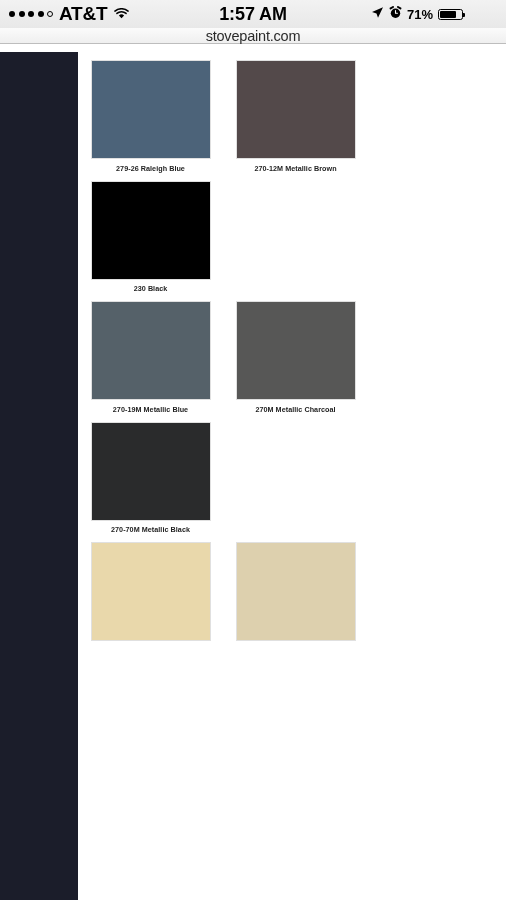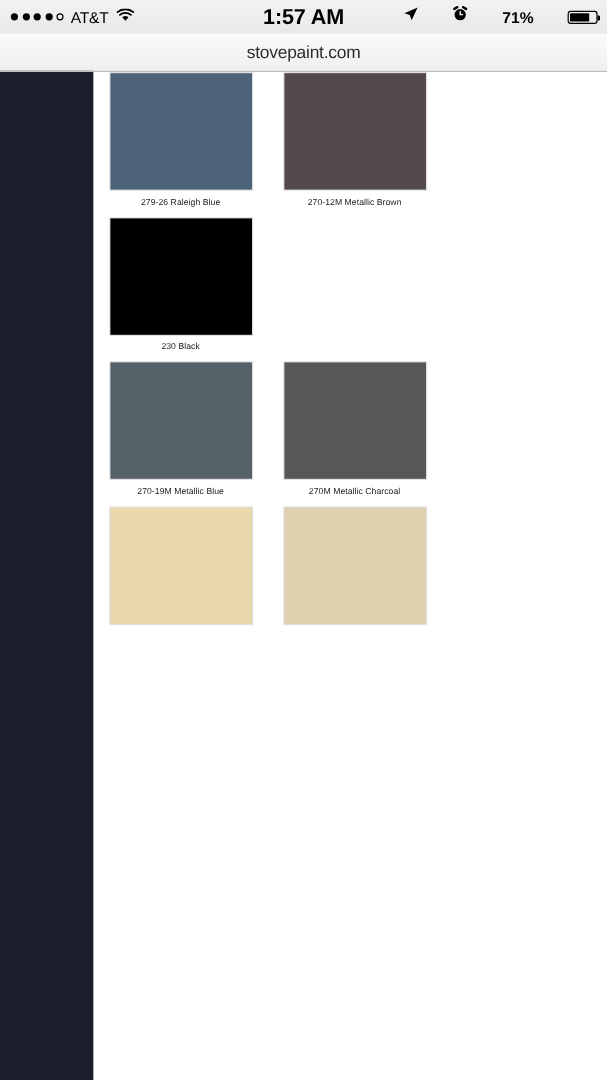--- a/index.html
+++ b/index.html
@@ -14,53 +14,53 @@
   
   .statusbar {
     position:absolute; top:0; left:0; width:506px; height:28px;
     background:linear-gradient(to bottom,#f2f2f2,#e8e8e8);
     display:flex; align-items:center; z-index:30;
   }
   .sb-left { display:flex; align-items:center; gap:4px; padding-left:9px; width:170px; }
   .dots { display:flex; align-items:center; gap:3.5px; }
   .dot { width:6px; height:6px; border-radius:50%; background:#000; }
   .dot.hollow { background:transparent; border:1.2px solid #000; width:6px; height:6px; }
-  .carrier { font-size:13px; font-weight:400; color:#000; letter-spacing:-0.2px; margin-left:2px; }
+  .carrier { font-size:19px; font-weight:700; color:#000; letter-spacing:-0.2px; margin-left:2px; }
   .wifi { margin-left:3px; display:inline-block; }
   .sb-center { flex:1; text-align:center; font-size:18px; font-weight:600; color:#000; letter-spacing:-0.1px; }
-  .sb-right { width:170px; display:flex; align-items:center; justify-content:space-between; gap:5px; padding-right:8px; }
+  .sb-right { width:170px; display:flex; align-items:center; justify-content:center; gap:5px; padding-right:8px; }
   .batt-pct { font-size:13px; font-weight:600; color:#000; }
   .batt { position:relative; width:25px; height:11px; border:1px solid #000; border-radius:2.5px; }
   .batt-fill { position:absolute; top:1px; left:1px; height:7px; background:#000; border-radius:1px; }
   .batt-cap { position:absolute; right:-3px; top:3.5px; width:2px; height:4px; background:#000; border-radius:0 1px 1px 0; }
 
   
   .urlbar {
-    position:absolute; top:28px; left:0; width:506px; height:32px;
+    position:absolute; top:28px; left:0; width:506px; height:16px;
     background:linear-gradient(to bottom,#fbfbfb,#efefef);
     border-bottom:1px solid #bdbdbd;
     display:flex; align-items:center; justify-content:center; z-index:29;
   }
   .urlbar .domain { font-size:14.5px; color:#2b2b2b; letter-spacing:-0.2px; }
 
   
   .page {
     position:absolute; top:52px; left:0; width:506px; height:848px;
     background:#ffffff; overflow:hidden;
   }
   .left-rail {
     position:absolute; top:0; left:0; width:78px; height:848px;
     background:#1b1d2a;
   }
   .content {
     position:absolute; top:0; left:78px; width:428px; height:848px;
     background:#ffffff;
   }
   .grid { position:absolute; top:0; left:0; width:290px; }
-  .row { display:flex; }
+  .row { display:flex;font-weight:bold; }
   .cell { width:145px; padding:9px 6px 0 6px; }
   .swatch {
     width:118px; height:97px;
     margin:0 auto;
     box-shadow:0 0 0 1px rgba(0,0,0,0.12);
   }
   .cell.right .swatch { width:118px; }
   .caption {
     text-align:center;
     font-size:7.2px;
@@ -146,20 +146,24 @@
             <div class="cell">
               <div class="swatch" style="background: rgb(85, 97, 105);"></div>
               <div class="caption">270-19M Metallic Blue</div>
             </div>
             <div class="cell right">
               <div class="swatch" style="background: rgb(87, 87, 86);"></div>
               <div class="caption">270M Metallic Charcoal</div>
             </div>
           </div>
           <div class="row">
+            <div class="cell right">
+              <div class="swatch" style="background: rgb(42, 43, 44);"></div>
+              <div class="caption">270-70M Metallic Black</div>
+            </div>
           </div>
           <div class="row">
             <div class="cell">
               <div class="swatch" style="background: rgb(233, 216, 171);"></div>
               <div class="caption"></div>
             </div>
             <div class="cell right">
               <div class="swatch" style="background: rgb(221, 208, 174);"></div>
               <div class="caption"></div>
             </div>

